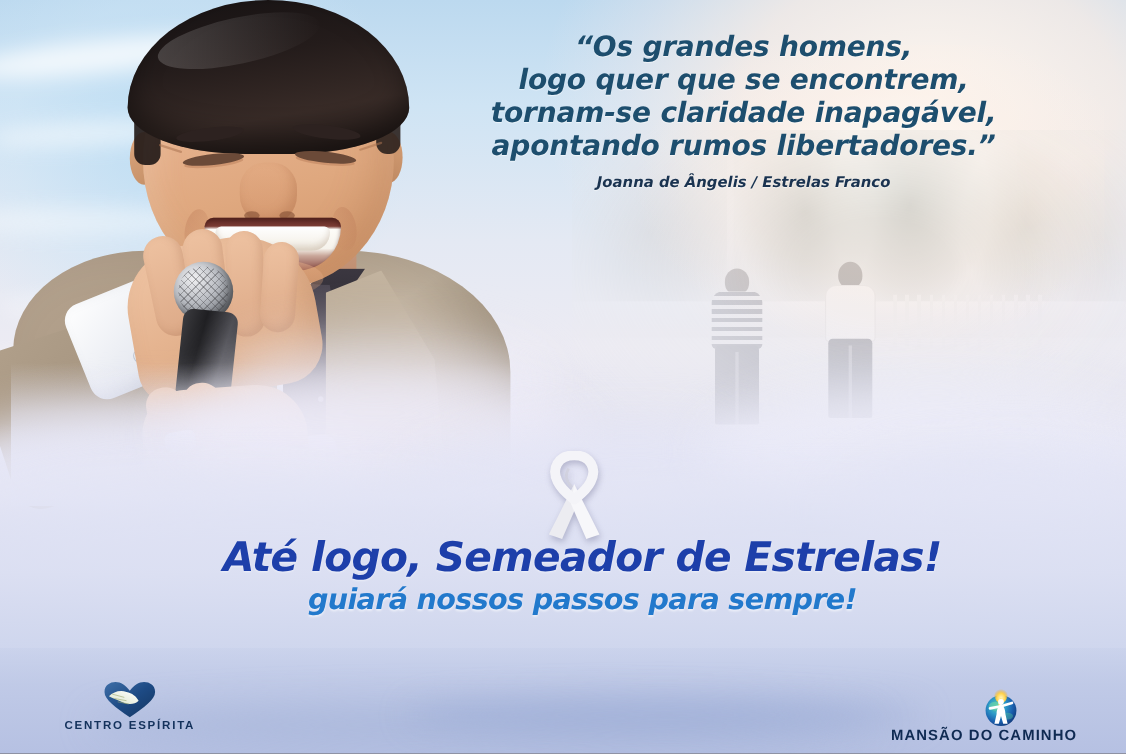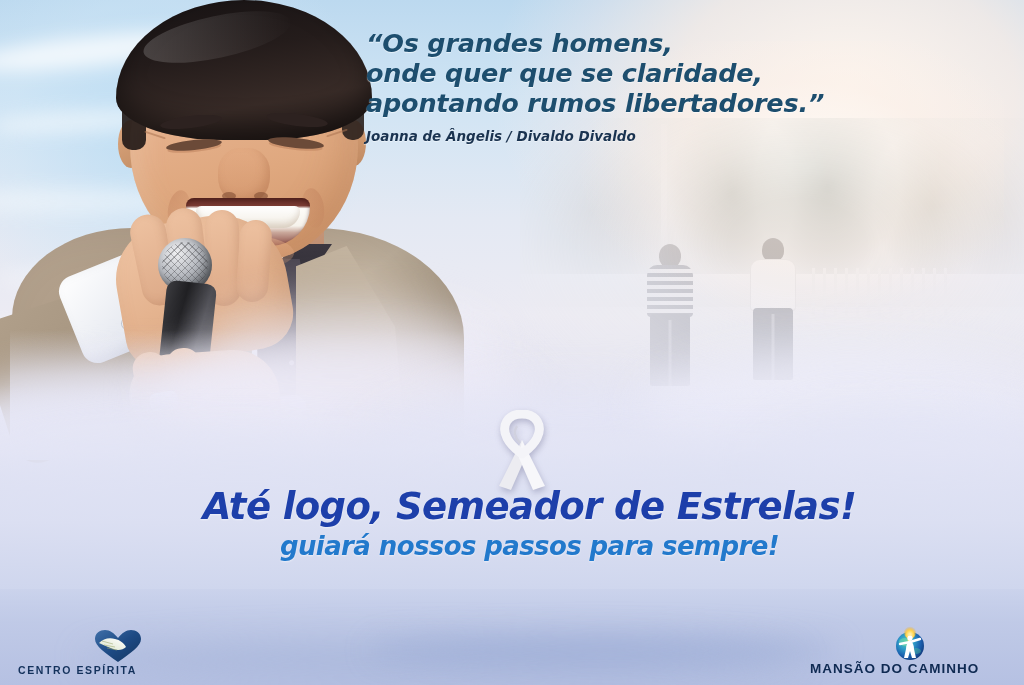--- a/index.html
+++ b/index.html
@@ -277,21 +277,21 @@
   }
 
   .portrait-fade{
     position:absolute;left:0;right:0;top:330px;height:130px;
     background:linear-gradient(to bottom, rgba(231,232,246,0) 0%, rgba(230,231,246,.55) 35%, rgba(226,228,245,.92) 72%, rgba(224,227,245,1) 100%);
   }
 
   
   .quote{
     position:absolute;right:38px;top:28px;width:620px;
-    text-align:left;
+    text-align:center;
   }
   .quote-line{
     font-family:"DejaVu Sans", sans-serif;
     font-style:italic;font-weight:bold;
     font-size:25.5px;line-height:30px;
     color:#1d4e6e;
     letter-spacing:-.2px;
     white-space:nowrap;
     text-shadow:0 1px 1px rgba(255,255,255,.6);
   }
@@ -316,21 +316,21 @@
     font-style:italic;font-weight:bold;
     letter-spacing:-.6px;
     text-shadow:0 1px 2px rgba(255,255,255,.55);
     white-space:nowrap;
   }
   .hl1{font-size:37px;line-height:41px;color:#1d3faa;}
   .hl2{font-size:34px;line-height:39px;color:#1b55b5;}
   .hl3{font-size:26px;line-height:39px;color:#2279cc;}
 
   
-  .logo-left{position:absolute;left:18px;bottom:8px;width:200px;}
+  .logo-left{position:absolute;left:18px;bottom:18px;width:200px;text-align:center;}
   .logo-right{position:absolute;right:14px;bottom:8px;width:200px;}
   .logo-mark{height:36px;display:flex;align-items:center;justify-content:center;}
   .logo-txt1{
     font-family:"Liberation Sans", sans-serif;font-weight:bold;
     font-size:10.5px;letter-spacing:1.6px;color:#14325c;line-height:13px;
   }
   .logo-txt2{
     font-family:"Liberation Sans", sans-serif;font-weight:bold;
     font-size:13.5px;letter-spacing:1.1px;color:#0f2a52;line-height:16px;
   }
@@ -432,23 +432,24 @@
     <div class="cb cb4"></div>
     <div class="cb cb5"></div>
     <div class="cb cb6"></div>
     <div class="cb cb8"></div>
   </div>
   <div class="lowerfade"></div>
   <div class="bottomband"></div>
 
   <div class="quote">
     <div class="quote-line">“Os grandes homens,</div>
-    <div class="quote-line">onde quer que se claridade,</div>
+    <div class="quote-line">logo quer que se encontrem,</div>
+    <div class="quote-line">tornam-se claridade inapagável,</div>
     <div class="quote-line">apontando rumos libertadores.”</div>
-    <div class="quote-attr">Joanna de Ângelis / Divaldo Divaldo</div>
+    <div class="quote-attr">Joanna de Ângelis / Estrelas Franco</div>
   </div>
 
   <div class="ribbon">
     <svg width="66" height="80" viewBox="0 0 66 80">
       <path d="M33 30 L10 76 L22 80 L36 48 Z" fill="#ececf1"></path>
       <path d="M33 30 L56 76 L44 80 L30 48 Z" fill="#f7f7fa"></path>
       <path d="M33 4 C18 4 12 16 18 28 C22 36 28 40 33 44 C38 40 44 36 48 28 C54 16 48 4 33 4 Z" fill="none" stroke="#f4f4f8" stroke-width="9" stroke-linejoin="round"></path>
       <path d="M28 16 C24 22 26 28 31 33" fill="none" stroke="#cfcfdc" stroke-width="2.4" opacity=".8"></path>
     </svg>
   </div>

